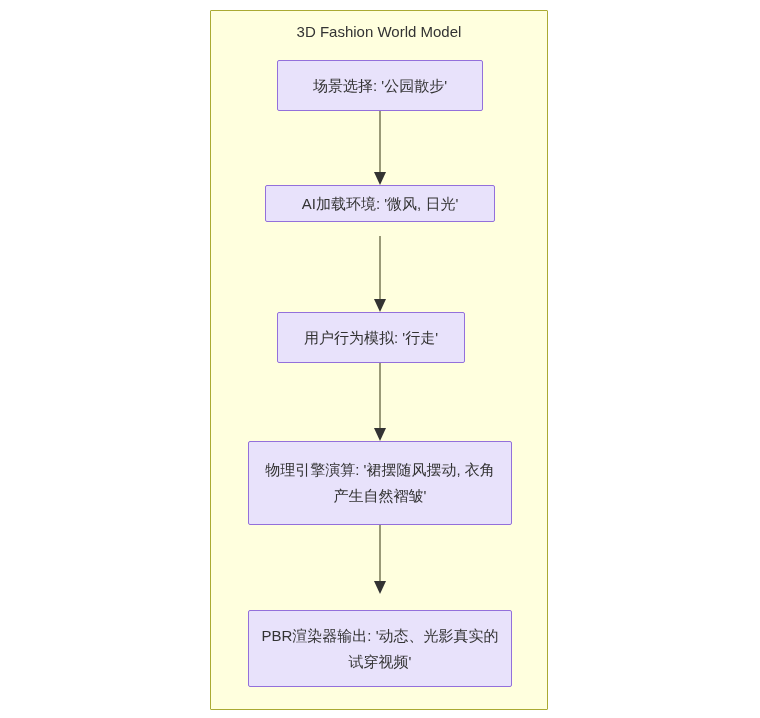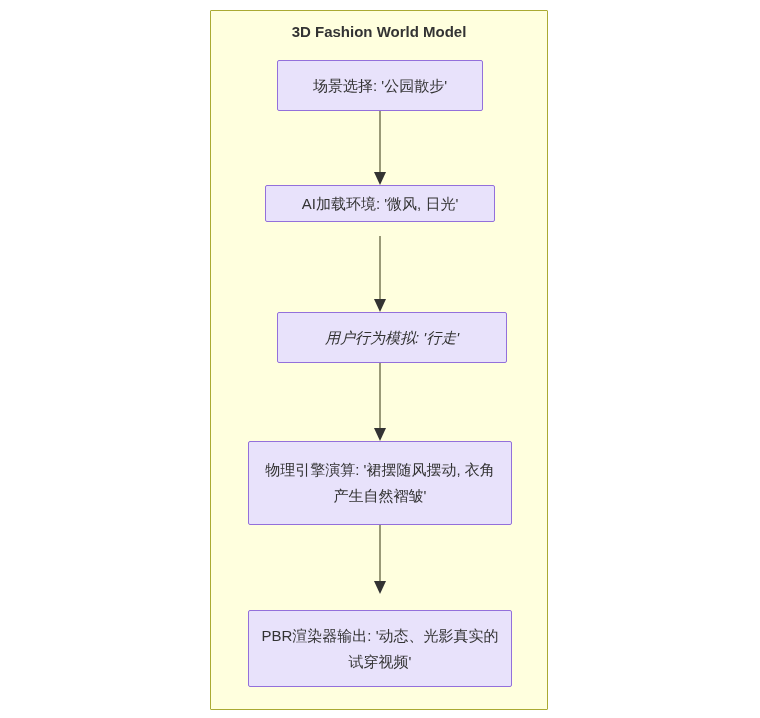--- a/index.html
+++ b/index.html
@@ -38,21 +38,20 @@
   .subgraph-title {
     position: absolute;
     left: 0;
     top: 12px;
     width: 100%;
     text-align: center;
     font-size: 15px;
     color: #333333;
     line-height: 18px;
     white-space: nowrap;
-    font-weight: bold;
   }
 
   
   .node {
     position: absolute;
     box-sizing: border-box;
     background: #e8e2fb;
     border: 1px solid #9370db;
     border-radius: 2px;
     display: flex;
@@ -64,21 +63,21 @@
     line-height: 26px;
     padding: 6px 10px;
   }
   .node span {
     display: block;
     width: 100%;
   }
 
   #node-1 { left: 277px; top: 60px;  width: 206px; height: 51px; }
   #node-2 { left: 265px; top: 185px; width: 230px; height: 37px; }
-  #node-3 { left: 277px; top: 312px; width: 230px; height: 51px; font-style: italic; }
+  #node-3 { left: 277px; top: 312px; width: 188px; height: 51px; }
   #node-4 { left: 248px; top: 441px; width: 264px; height: 84px; }
   #node-5 { left: 248px; top: 594px; width: 264px; height: 77px; margin-top: 16px; }
 
   
   .edge-svg {
     position: absolute;
     left: 0;
     top: 0;
     width: 760px;
     height: 718px;

